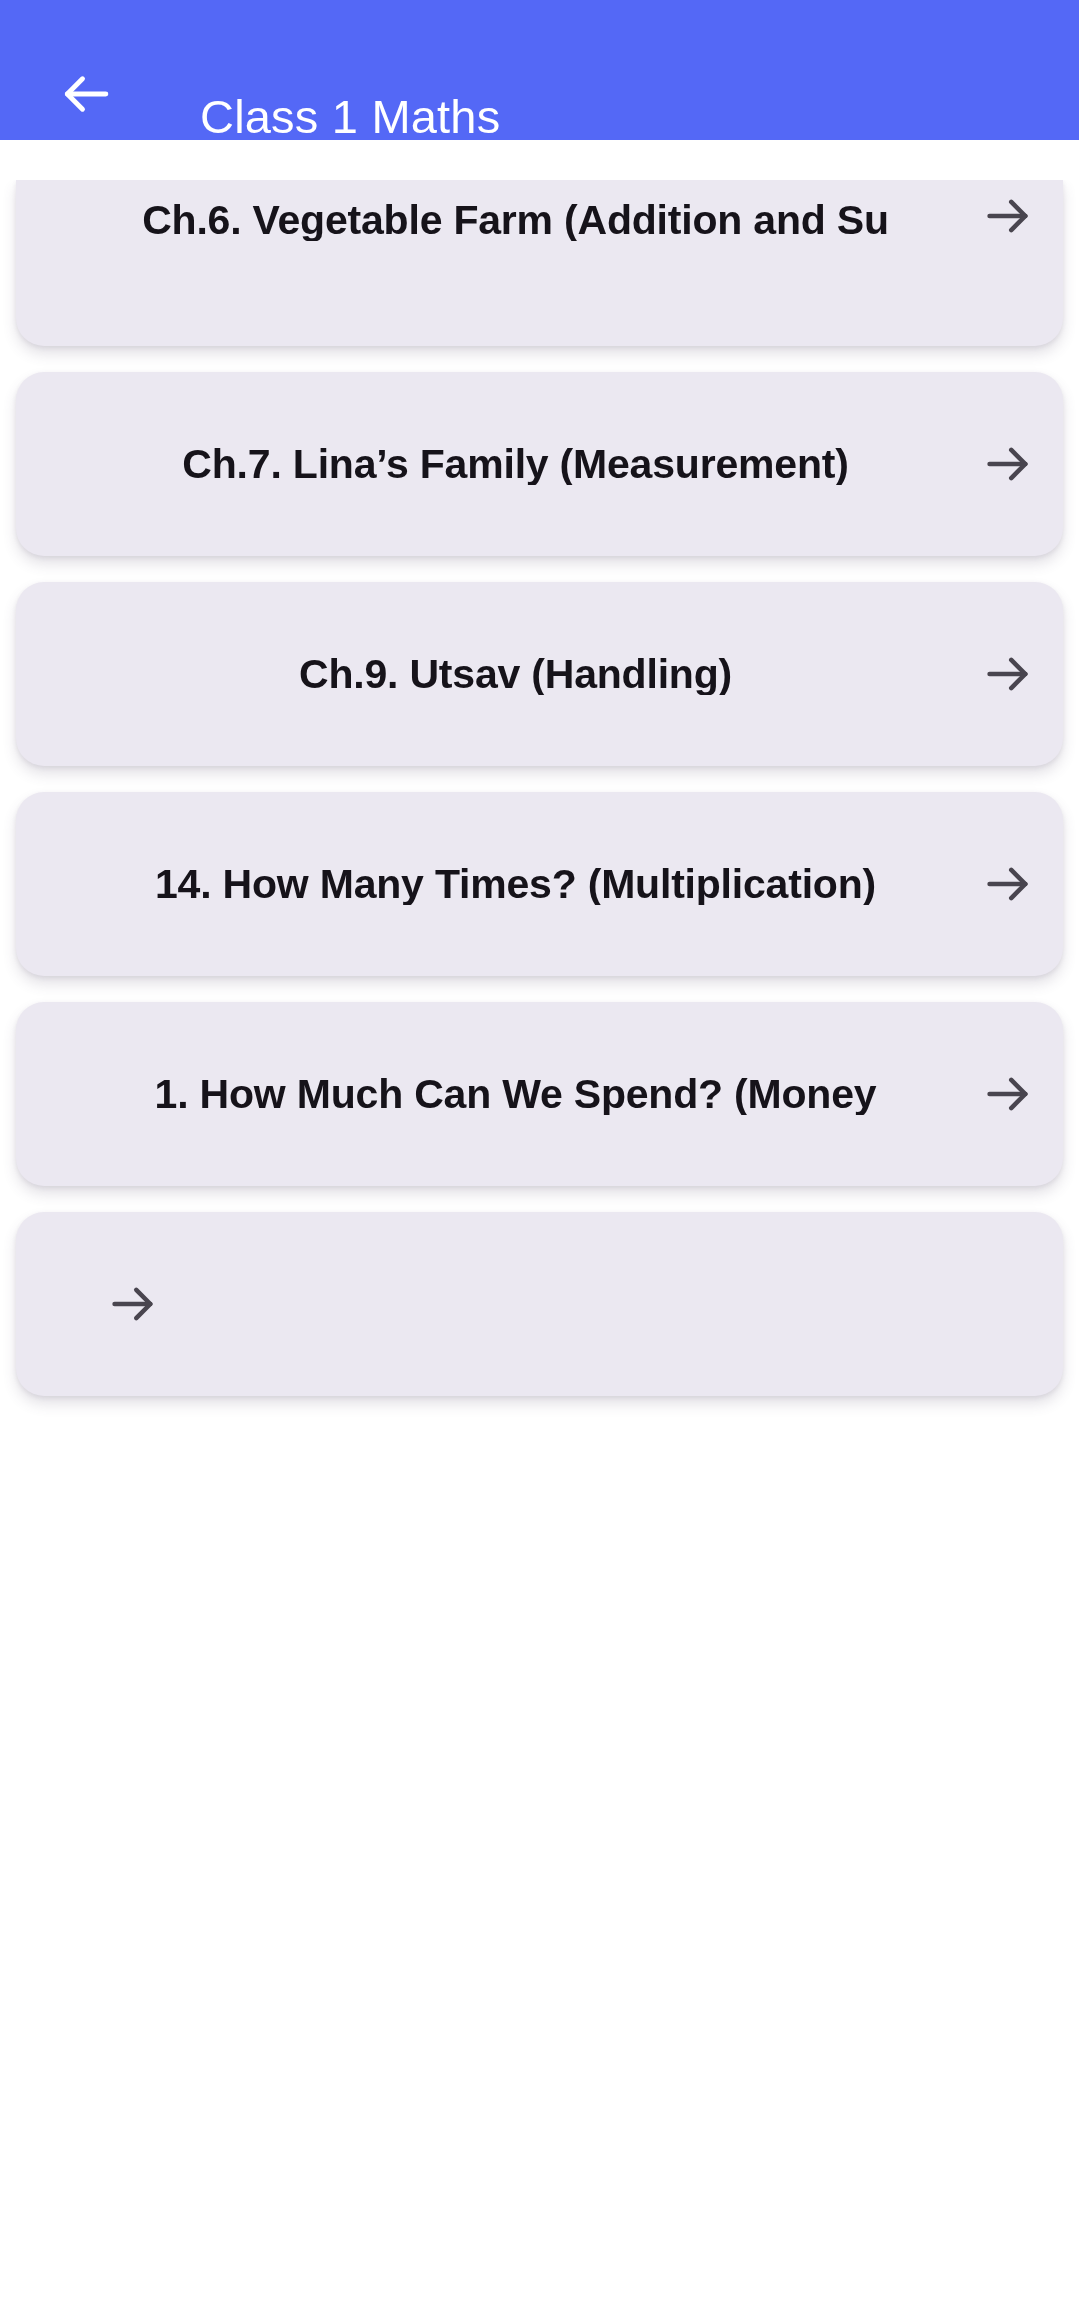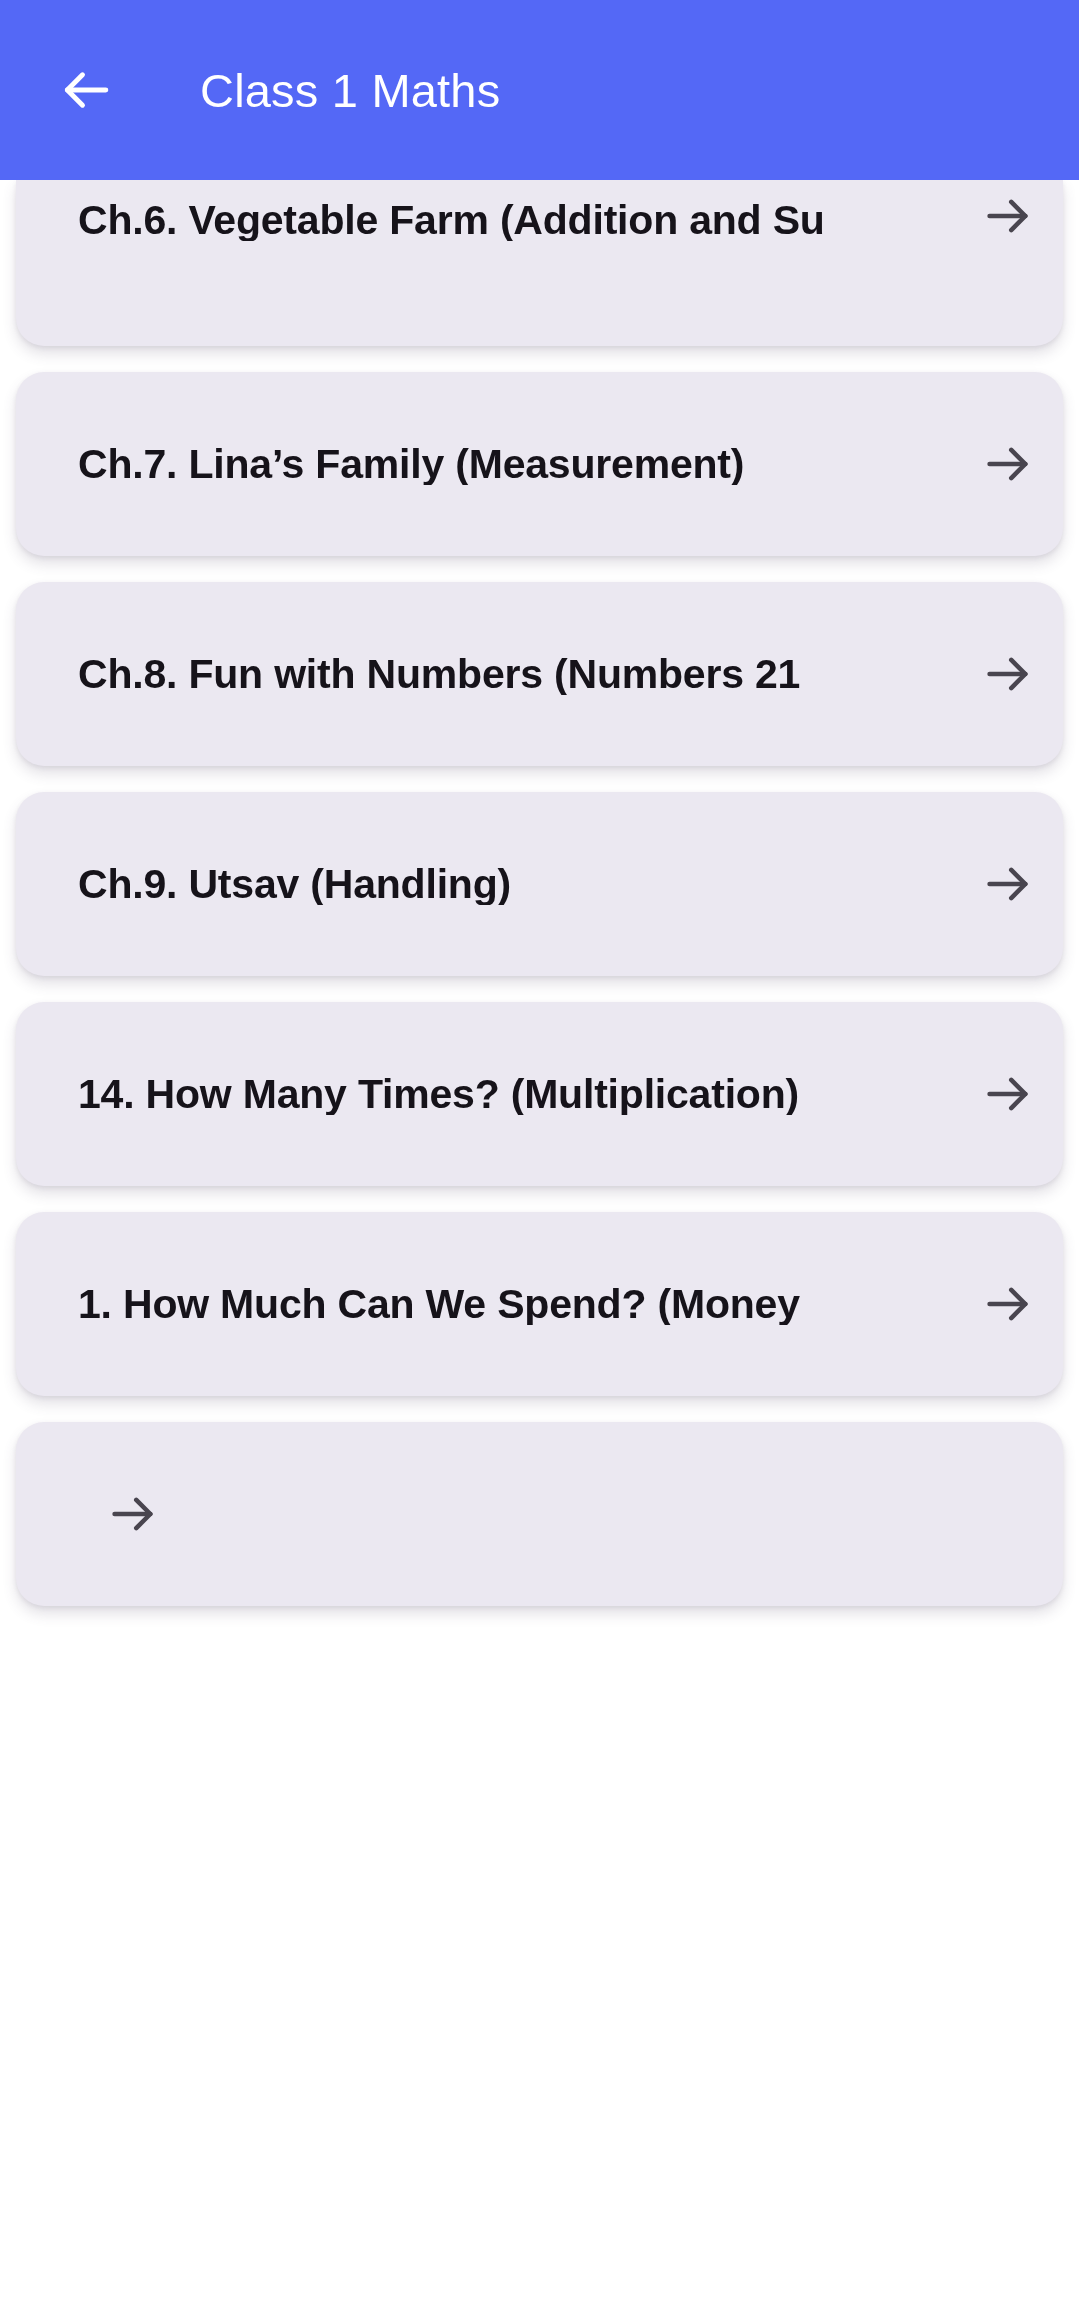--- a/index.html
+++ b/index.html
@@ -18,24 +18,24 @@
     height: 2304px;
     background: #FFFFFF;
     overflow: hidden;
   }
 
   
   .appbar {
     position: absolute;
     top: 0; left: 0;
     width: 1079px;
-    height: 180px;
+    height: 140px;
     background: #5468F6;
     display: flex;
-    align-items: center;
+    align-items: flex-end;
     padding-left: 40px;
     z-index: 5;
   }
 
   .back-btn {
     width: 92px;
     height: 92px;
     display: flex;
     align-items: center;
     justify-content: center;
@@ -56,20 +56,21 @@
 
   
   .list {
     position: absolute;
     top: 180px;
     left: 0;
     width: 1079px;
     height: 2124px;
     overflow: hidden;
     background: #FFFFFF;
+    text-align: center;
   }
 
   .card {
     position: relative;
     margin: 0 16px 26px 16px;
     background: #EBE8F1;
     border-radius: 28px;
     height: 184px;
     display: flex;
     align-items: center;
@@ -146,29 +147,20 @@
     <div class="card">
       <div class="card-label">Ch.7. Lina’s Family (Measurement)</div>
       <div class="card-arrow">
         <svg width="52" height="52" viewBox="0 0 24 24" fill="none" stroke="#49454F" stroke-width="2.1" stroke-linecap="round" stroke-linejoin="round">
           <line x1="3.5" y1="12" x2="20" y2="12"></line>
           <polyline points="13.5,5.5 20,12 13.5,18.5"></polyline>
         </svg>
       </div>
     </div>
 
-    <div class="card">
-      <div class="card-label">Ch.8. Fun with Numbers (Numbers 21</div>
-      <div class="card-arrow">
-        <svg width="52" height="52" viewBox="0 0 24 24" fill="none" stroke="#49454F" stroke-width="2.1" stroke-linecap="round" stroke-linejoin="round">
-          <line x1="3.5" y1="12" x2="20" y2="12"></line>
-          <polyline points="13.5,5.5 20,12 13.5,18.5"></polyline>
-        </svg>
-      </div>
-    </div>
 
     <div class="card">
       <div class="card-label">Ch.9. Utsav (Handling)</div>
       <div class="card-arrow">
         <svg width="52" height="52" viewBox="0 0 24 24" fill="none" stroke="#49454F" stroke-width="2.1" stroke-linecap="round" stroke-linejoin="round">
           <line x1="3.5" y1="12" x2="20" y2="12"></line>
           <polyline points="13.5,5.5 20,12 13.5,18.5"></polyline>
         </svg>
       </div>
     </div>

